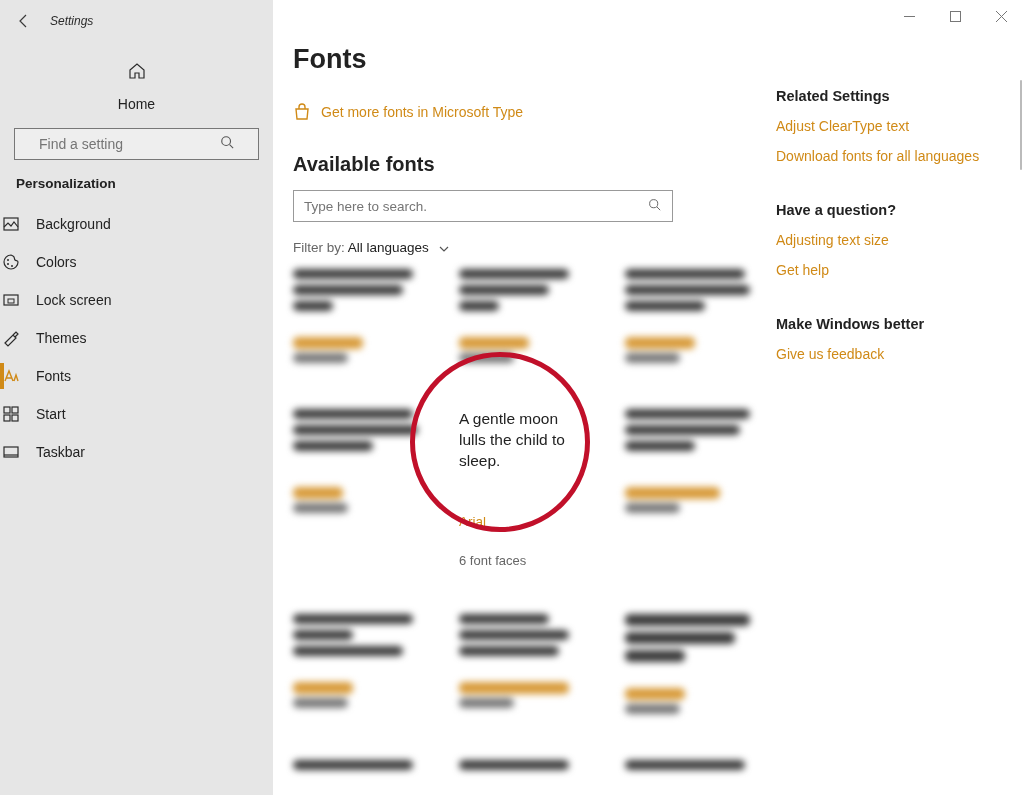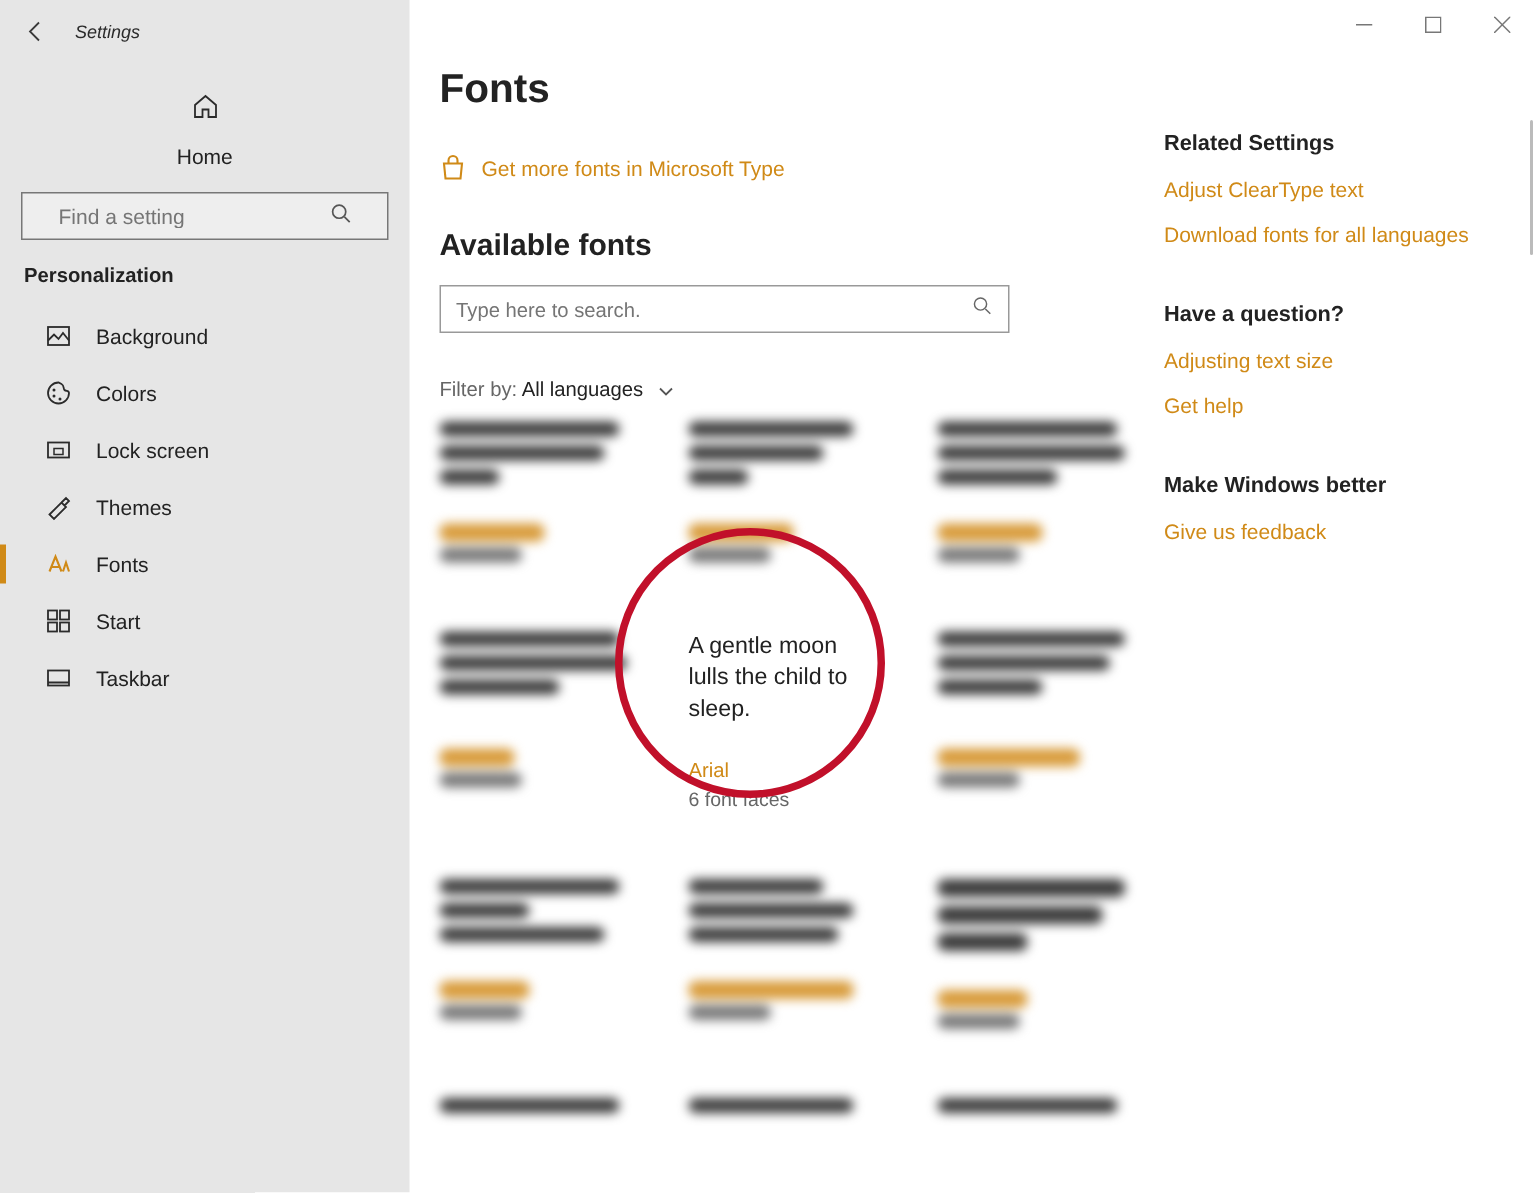--- a/index.html
+++ b/index.html
@@ -16,21 +16,21 @@
   .home-row span.icon { width:18px; height:18px; display:inline-flex; align-items:center; justify-content:center; color:#2b2b2b;}
   .home-row .label { font-size: 14px; color:#222; }
 
   .search-box { margin: 6px 14px 10px 14px; height: 32px; border: 1px solid #777; background:#eee; display:flex; align-items:center; padding: 0 24px; position:relative; }
   .search-box input { flex:1; border:none; background:transparent; font-size:14px; color:#555; outline:none; }
   .search-box .sicon { width:16px; color:#555; }
 
   .section-label { font-size: 13.5px; font-weight:600; color:#222; padding: 6px 16px 14px 16px; }
 
   .nav-items { display:flex; flex-direction:column; }
-  .nav-item { display:flex; align-items:center; gap:16px; padding: 10px 30px; font-size:14px; color:#222; cursor:default; position:relative; }
+  .nav-item { display:flex; align-items:center; gap:16px; padding: 10px 2px; font-size:14px; color:#222; cursor:default; position:relative; }
   .nav-item .icon { width:18px; height:18px; display:inline-flex; align-items:center; justify-content:center; color:#2b2b2b; }
   .nav-item.active::before { content:""; position:absolute; left:0; top:6px; bottom:6px; width:4px; background:#d08a17; }
   .nav-item.active .label { color:#222; }
   .nav-item.active .icon { color:#d08a17; }
 
   
   .win-controls { position:absolute; top:0; right:0; height:32px; display:flex; }
   .win-btn { width:46px; height:32px; display:flex; align-items:center; justify-content:center; color:#666; }
   .win-btn svg { width:11px; height:11px; }
 
@@ -39,30 +39,30 @@
   .content { flex:1; min-width:0; }
   .rail { width: 220px; margin-left: 20px; padding-top: 44px; }
 
   h1.page-title { font-size: 27px; font-weight: 600; color:#222; margin-bottom: 28px; }
 
   .store-link { display:flex; align-items:center; gap:10px; color:#d08a17; font-size:14px; margin-bottom: 32px; }
   .store-link .bag { width:18px; height:18px; }
 
   .avail-heading { font-size: 20px; font-weight:600; color:#222; margin-bottom: 14px; }
 
-  .font-search { width: 380px; height:32px; border:1px solid #999; display:flex; align-items:center; padding:0 10px; margin-bottom: 30px; }
+  .font-search { width: 380px; height:32px; border:1px solid #999; display:flex; align-items:center; padding:0 10px; margin-bottom: 18px; }
   .font-search input { flex:1; border:none; outline:none; font-size:13.5px; color:#555; }
   .font-search .sicon { width:14px; color:#555; }
 
   .filter-row { font-size: 13.5px; color:#666; margin-bottom: 14px; }
   .filter-row .val { color:#222; }
   .chev { display:inline-block; margin-left:6px; }
 
   .font-grid { display:grid; grid-template-columns: repeat(3, 150px); column-gap: 16px; row-gap: 46px; position:relative; }
-  .font-card { display:flex; flex-direction:column; gap:4px;justify-content:space-between; }
+  .font-card { display:flex; flex-direction:column; gap:24px;justify-content:space-between; }
   .blur-line { background:#3a3a3a; height:10px; border-radius:5px; margin-bottom:6px; }
   .blur-name { background:#d89b3a; height:12px; width:70px; border-radius:5px; }
   .blur-meta { background:#777; height:10px; width:55px; border-radius:5px; margin-top:4px; }
   .font-card.blur .stack { filter: blur(3.5px); }
 
   .font-card.clear { filter:none; }
   .font-card.clear .preview-text { font-size: 15.5px; line-height:1.35; color:#222; width:130px; }
   .font-card.clear .fname { color:#d08a17; font-size:13.5px; margin-top:18px; }
   .font-card.clear .fmeta { color:#666; font-size:13px; }
 

